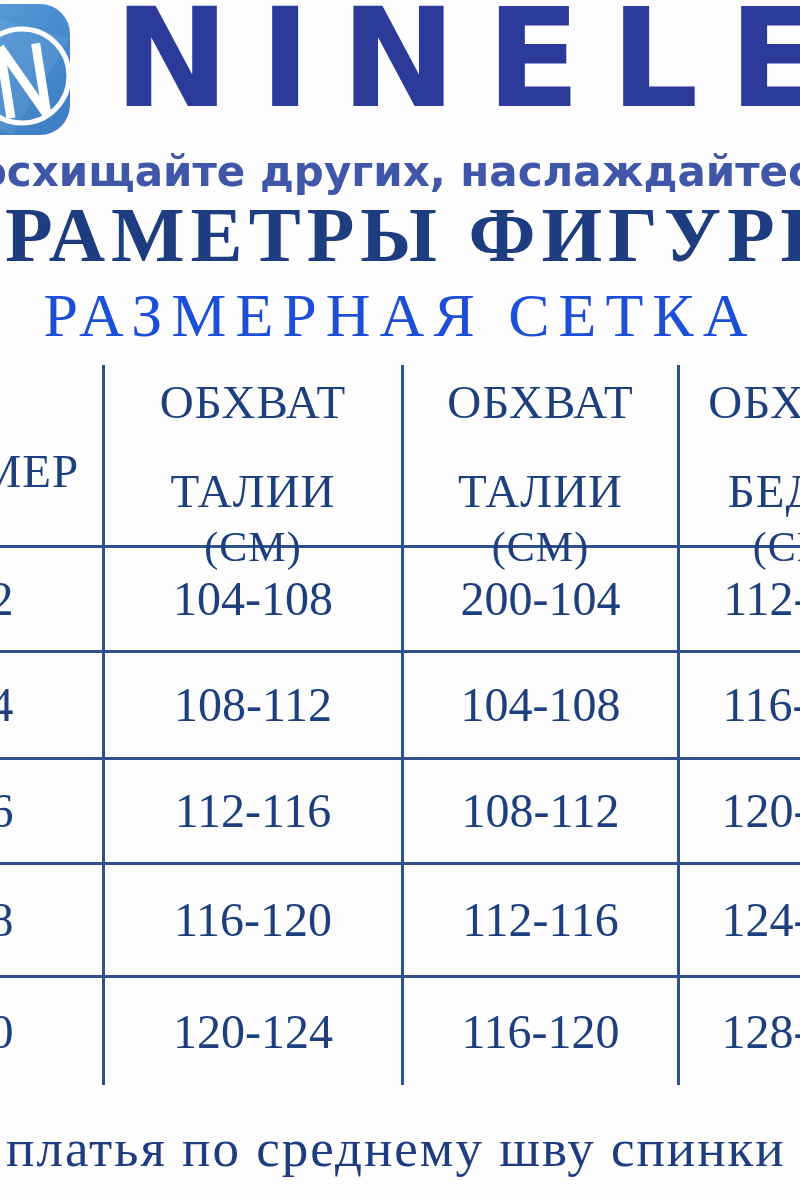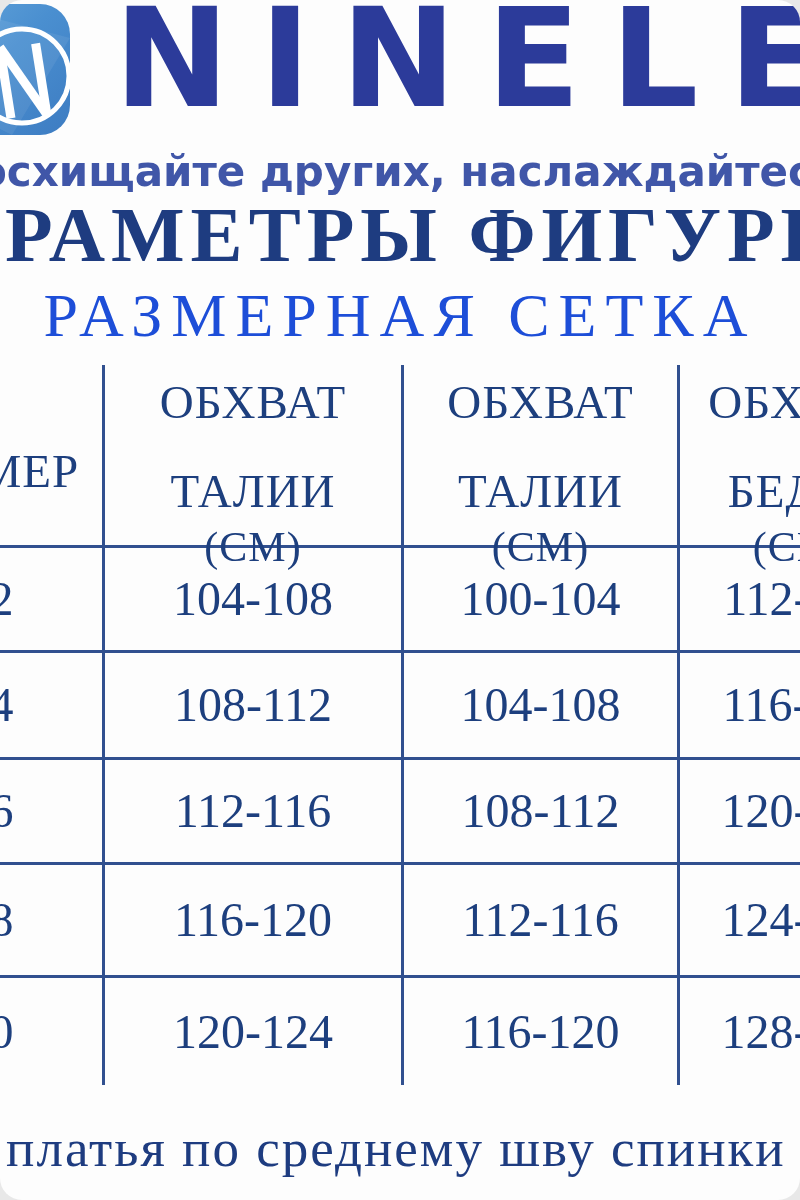--- a/index.html
+++ b/index.html
@@ -1,18 +1,18 @@
 <!DOCTYPE html>
 <html><head>
 <meta charset="utf-8">
 <style>
   html,body{margin:0;padding:0;background:#e8e8e8;}
   #canvas{
     position:relative;width:800px;height:1200px;overflow:hidden;
-    background:#fdfdfd;font-family:"Liberation Serif",serif;border-radius:22px;
+    background:#fdfdfd;font-family:"Liberation Serif",serif;
   }
   
   .logo-badge{
     position:absolute;left:-58px;top:4px;width:128px;height:131px;
     border-radius:30px;overflow:hidden;
     background:linear-gradient(135deg,#63a4da 0%,#4a8fd0 45%,#3d7cc2 100%);
   }
   .logo-badge svg{position:absolute;left:0;top:0;}
   
   .brand-name{
@@ -100,21 +100,21 @@
       <span class="unit">(СМ)</span>
     </div>
     <div class="cell bb">
       <span class="hline">ОБХВАТ</span>
       <span class="hline">БЕДЕР</span>
       <span class="unit">(СМ)</span>
     </div>
 
     <div class="cell br bb">52</div>
     <div class="cell br bb">104-108</div>
-    <div class="cell br bb">100-104</div>
+    <div class="cell br bb">200-104</div>
     <div class="cell bb">112-116</div>
 
     <div class="cell br bb">54</div>
     <div class="cell br bb">108-112</div>
     <div class="cell br bb">104-108</div>
     <div class="cell bb">116-120</div>
 
     <div class="cell br bb">56</div>
     <div class="cell br bb">112-116</div>
     <div class="cell br bb">108-112</div>

